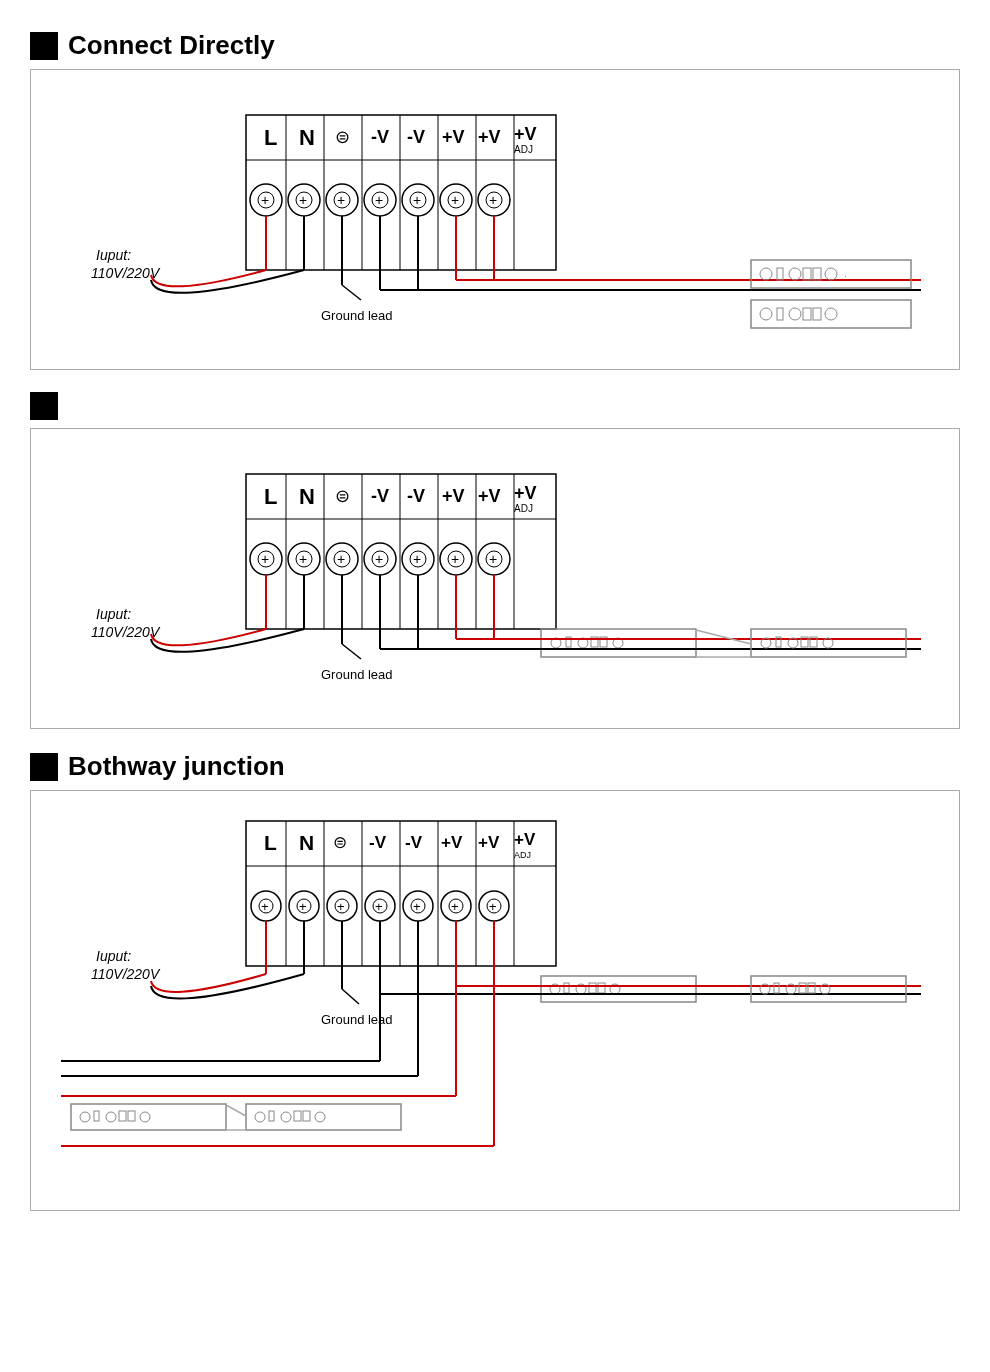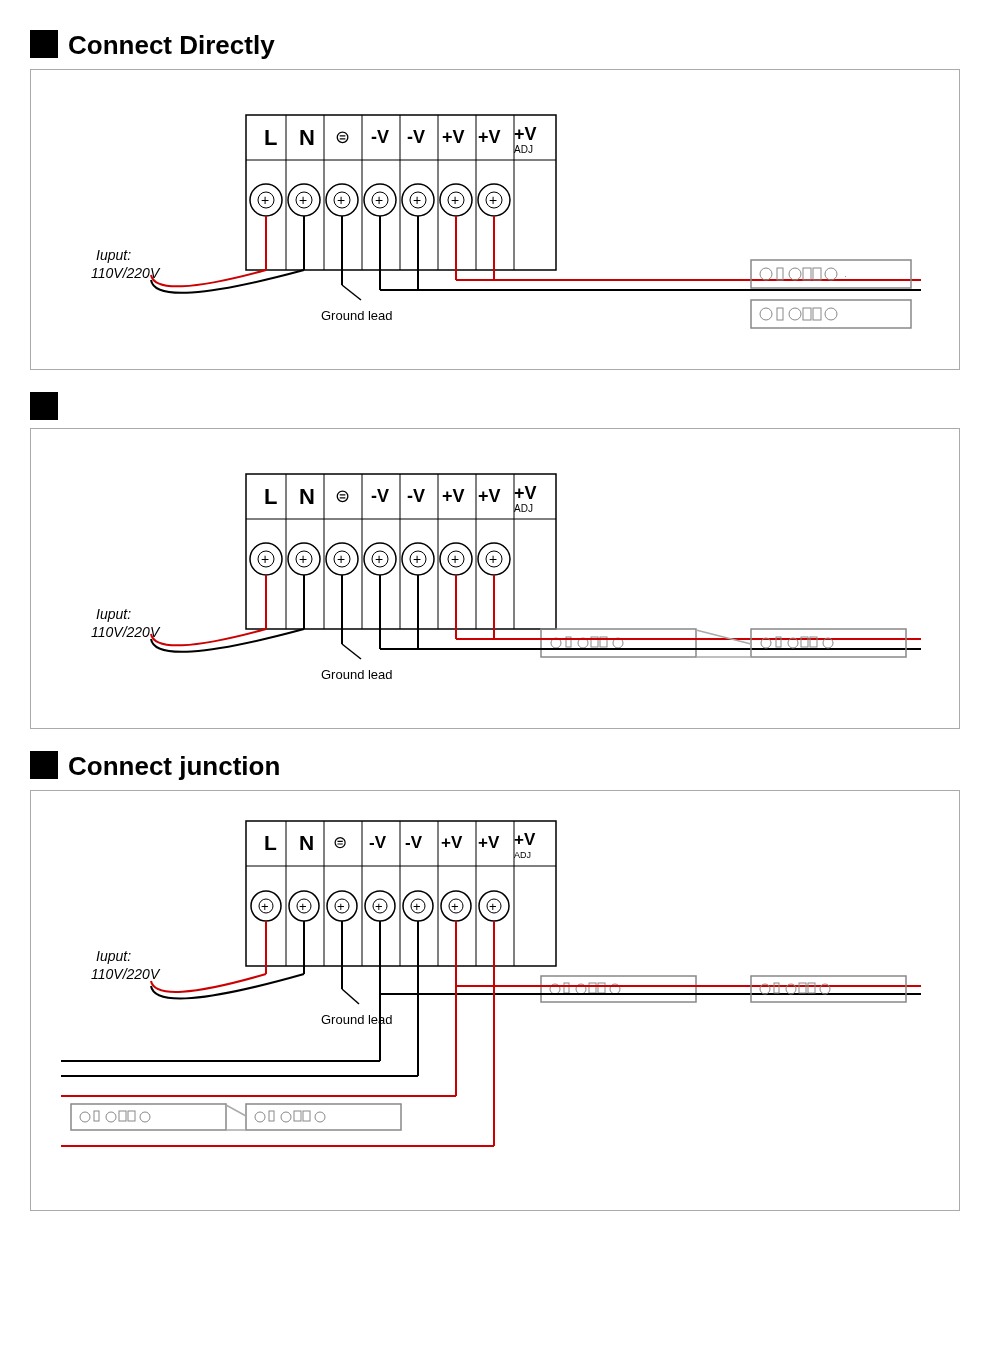--- a/index.html
+++ b/index.html
@@ -6,20 +6,21 @@
     body {
       width: 990px;
       min-height: 1372px;
       background: #fff;
       font-family: Arial, sans-serif;
       padding: 20px 30px;
     }
 
     .section-title {
       display: flex;
+      align-items: center;
       gap: 10px;
       margin-bottom: 8px;
       margin-top: 10px;
     }
     .section-title .black-square {
       width: 28px;
       height: 28px;
       background: #000;
       flex-shrink: 0;
     }
@@ -248,21 +249,21 @@
 
       <line x1="645" y1="186" x2="700" y2="200" stroke="#aaa" stroke-width="1.5"></line>
       <line x1="645" y1="213" x2="700" y2="213" stroke="#aaa" stroke-width="1.5"></line>
     </svg>
   </div>
 </div>
 
 <div>
   <div class="section-title">
     <div class="black-square"></div>
-    <h2>Connect junction</h2>
+    <h2>Bothway junction</h2>
   </div>
   <div class="diagram-box">
     <svg width="920" height="380">
 
       <text x="45" y="155" font-style="italic" font-size="14" fill="#000">Iuput:</text>
       <text x="40" y="173" font-style="italic" font-size="14" fill="#000">110V/220V</text>
 
       <rect x="195" y="15" width="310" height="145" fill="none" stroke="#000" stroke-width="1.5"></rect>
 
       <text x="213" y="44" font-size="21" font-weight="bold" fill="#000">L</text>

